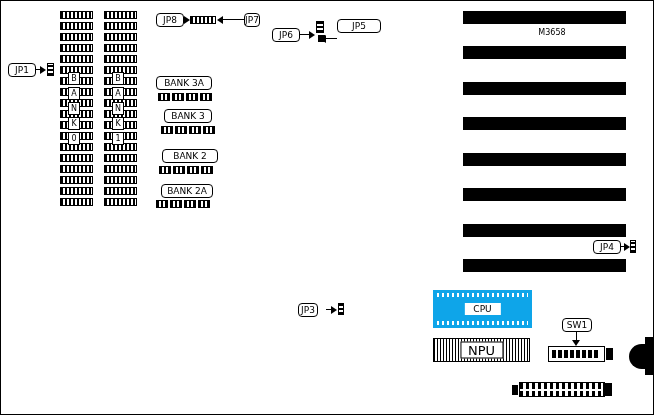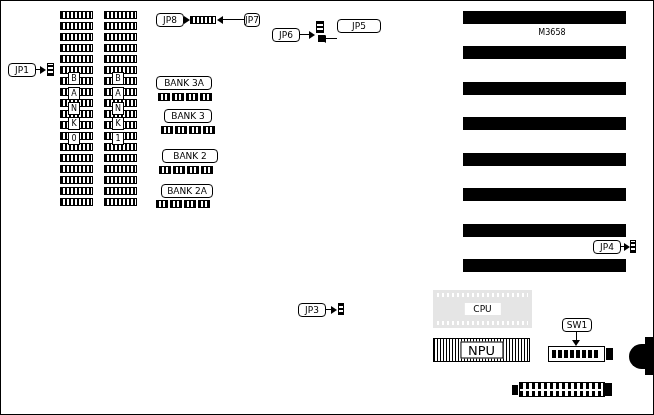--- a/index.html
+++ b/index.html
@@ -15,21 +15,21 @@
        background:repeating-linear-gradient(90deg,#000 0 2px,#fff 2px 4px)}
   .hrow{position:absolute;display:flex;gap:2px;z-index:1}
   .hrow .chip{width:12px;height:8px}
   .slot{position:absolute;left:462px;width:163px;height:13px;background:#000}
   .line{position:absolute;background:#000;z-index:2}
   .arrR{position:absolute;width:0;height:0;border-top:4px solid transparent;border-bottom:4px solid transparent;border-left:6px solid #000;z-index:2}
   .arrL{position:absolute;width:0;height:0;border-top:4px solid transparent;border-bottom:4px solid transparent;border-right:6px solid #000;z-index:2}
   .arrD{position:absolute;width:0;height:0;border-left:4px solid transparent;border-right:4px solid transparent;border-top:6px solid #000;z-index:2}
   .jumpV{position:absolute;border:1px solid #000;background:repeating-linear-gradient(0deg,#000 0 2px,#fff 2px 4px);z-index:2}
   .jumpH{position:absolute;border:1px solid #000;background:repeating-linear-gradient(90deg,#000 0 2px,#fff 2px 4px);z-index:2}
-  .cpu{position:absolute;left:432px;top:289px;width:99px;height:38px;background:#e5e5e5}
+  .cpu{position:absolute;left:432px;top:289px;width:99px;height:38px;background:#0ea5e9}
   .pins{position:absolute;left:4px;right:4px;height:4px;
        background:repeating-linear-gradient(90deg,#fff 0 2px,transparent 2px 5px)}
   .cpu-label{position:absolute;left:50%;top:50%;transform:translate(-50%,-50%);
        background:#fff;padding:1px 9px;font-size:9px}
   .npu{position:absolute;left:432px;top:337px;width:97px;height:24px;border:1px solid #000;
        background:repeating-linear-gradient(90deg,#000 0 1px,#fff 1px 3px)}
   .npu-label{position:absolute;left:50%;top:50%;transform:translate(-50%,-50%);
        background:#fff;border:1px solid #000;padding:0 7px;font-size:13px}
   .dip{position:absolute;left:547px;top:345px;width:57px;height:16px;border:1px solid #000;background:#fff;
        display:flex;align-items:center;gap:2px;padding:0 3px}
@@ -160,21 +160,21 @@
   <div class="slot" style="top:223px"></div>
   <div class="slot" style="top:258px"></div>
 
   <div class="model">M3658</div>
 
   <div class="tag" style="left:592px;top:239px;width:28px;height:14px">JP4</div>
   <div class="line" style="left:620px;top:245px;width:4px;height:1px"></div>
   <div class="arrR" style="left:623px;top:242px"></div>
   <div class="jumpV" style="left:629px;top:239px;width:6px;height:13px"></div>
 
-  <div class="tag" style="left:297px;top:302px;width:28px;height:14px">JP3</div>
+  <div class="tag" style="left:297px;top:302px;width:20px;height:14px">JP3</div>
   <div class="line" style="left:325px;top:308px;width:6px;height:1px"></div>
   <div class="arrR" style="left:330px;top:305px"></div>
   <div class="jumpV" style="left:337px;top:302px;width:6px;height:12px"></div>
 
   <div class="cpu">
     <div class="pins" style="top:3px"></div>
     <div class="pins" style="bottom:3px"></div>
     <div class="cpu-label">CPU</div>
   </div>
 

